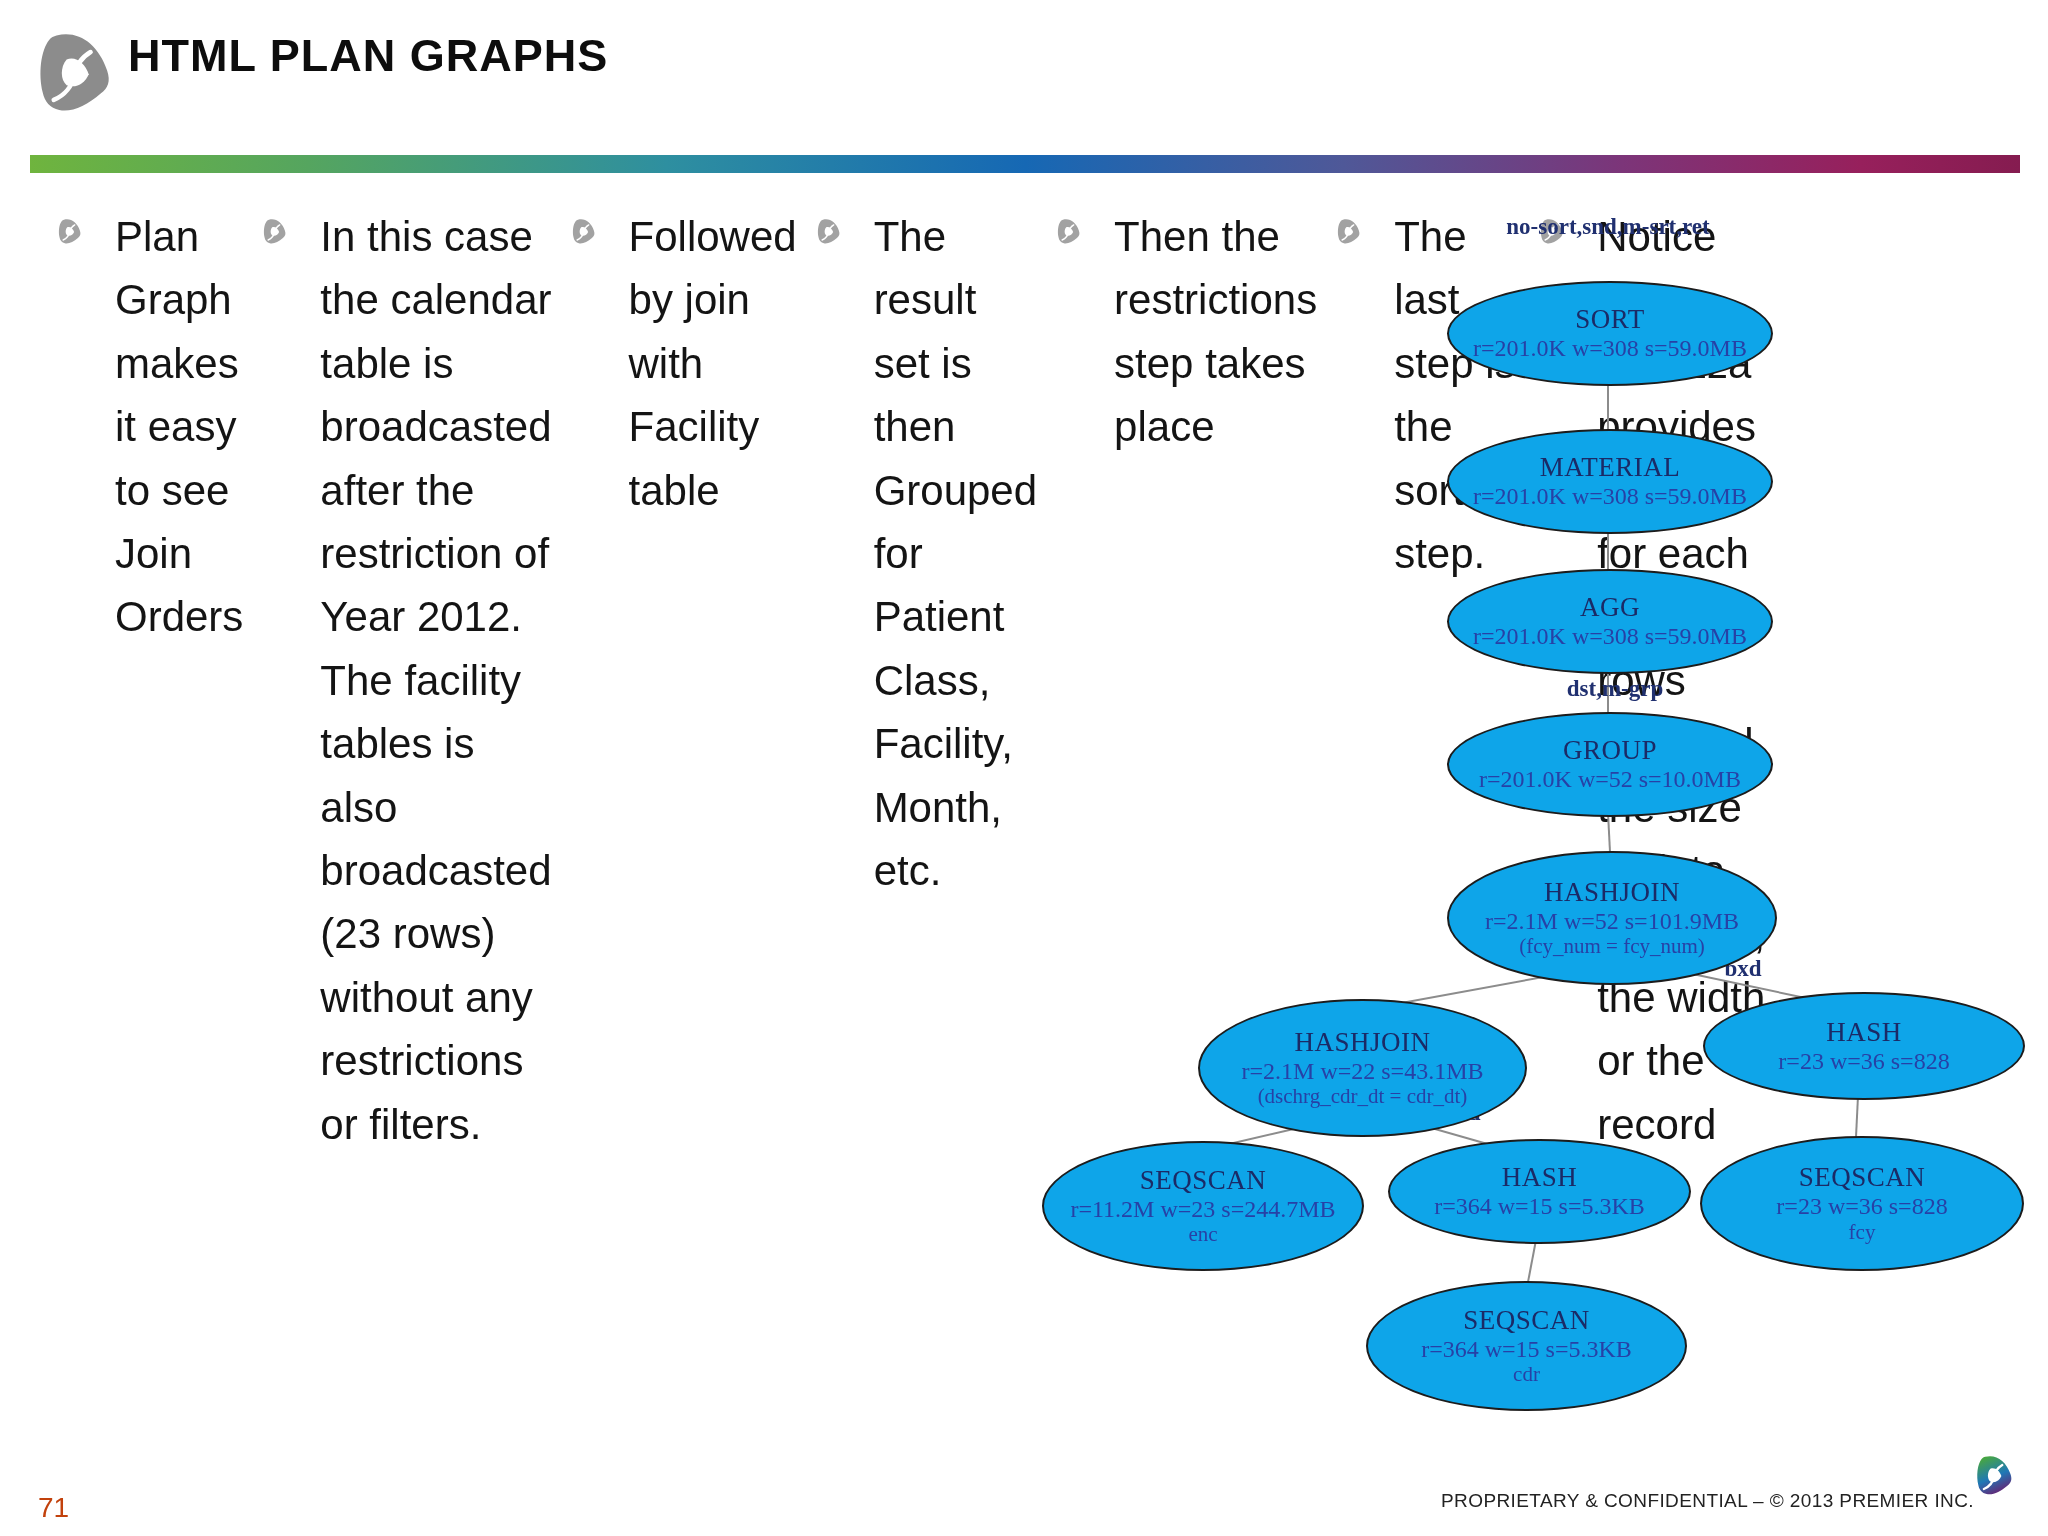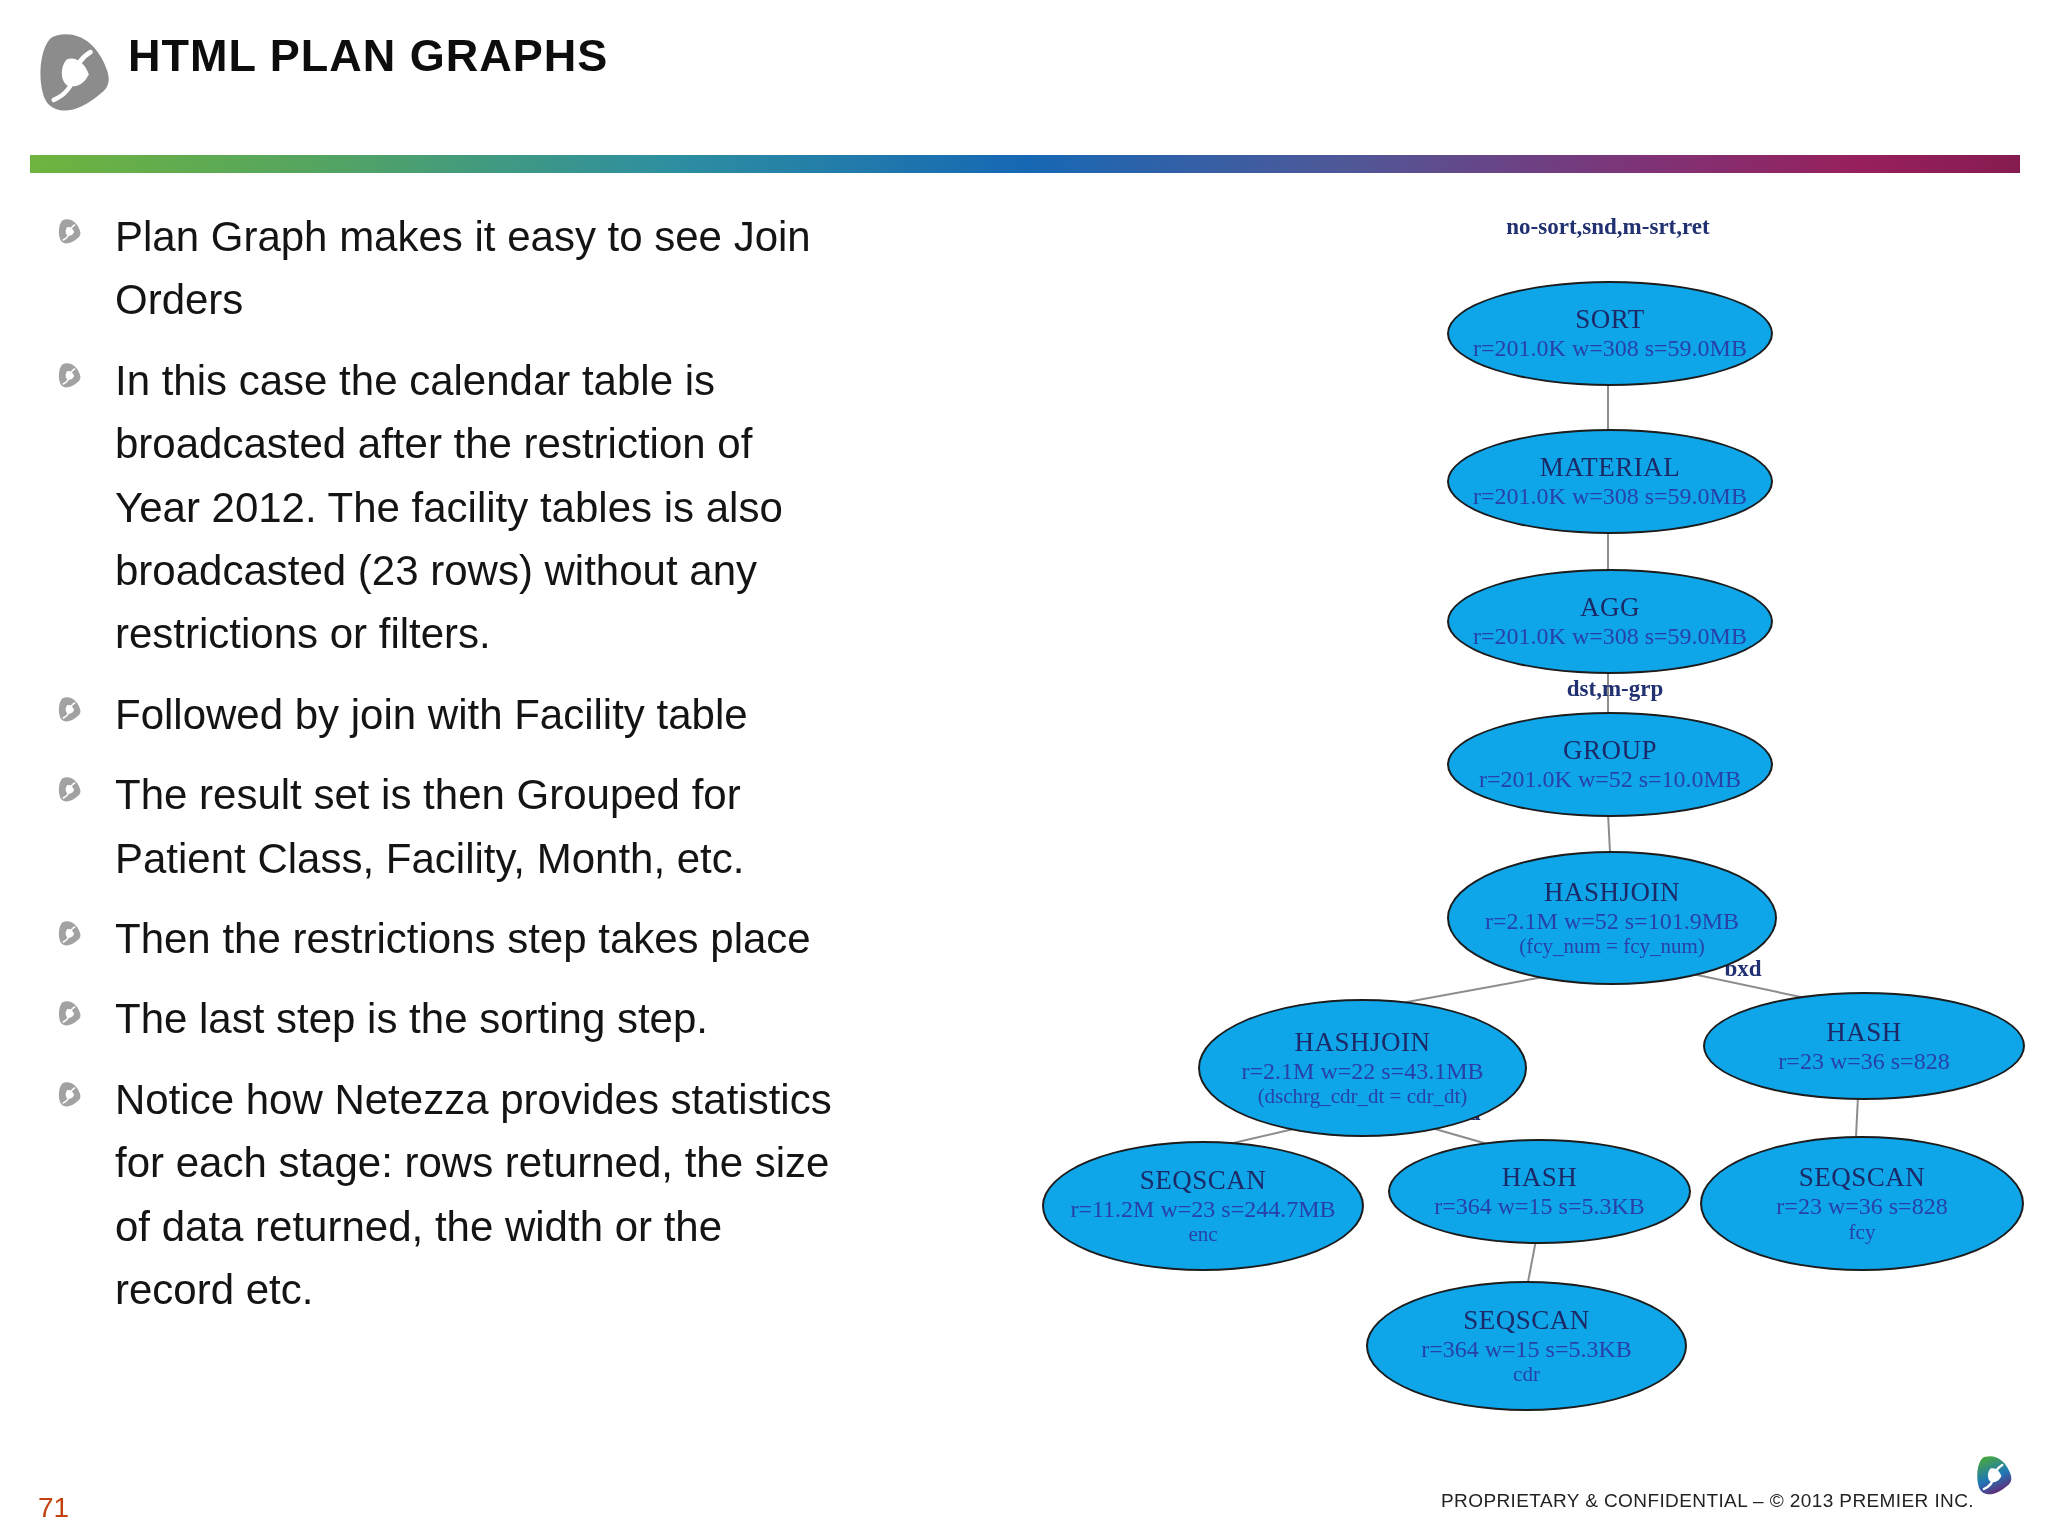--- a/index.html
+++ b/index.html
@@ -13,21 +13,21 @@
     position:absolute;left:128px;top:30px;font-size:45px;font-weight:bold;
     letter-spacing:1px;color:#0d0d0d;white-space:nowrap;
   }
   .accent-bar{
     position:absolute;left:30px;top:155px;width:1990px;height:18px;
     background:linear-gradient(90deg,#6fb43e 0%,#55a55f 14%,#2e8fa0 32%,#1668b4 50%,#4f5898 66%,#7c3579 80%,#97205c 92%,#851c50 100%);
   }
   
   .bullets{
     position:absolute;left:55px;top:205px;width:960px;
-    display:flex;flex-direction:column;gap:17px;
+    display:flex;flex-direction:row;gap:17px;
   }
   .bullet{display:flex;align-items:flex-start;}
   .blt{width:29px;height:29px;flex:0 0 29px;margin-top:13px;margin-right:31px;fill:#a2a2a2;}
   .btext{
     font-size:42px;line-height:1.51;color:#141414;white-space:pre-line;
   }
   
   .edges{position:absolute;left:0;top:0;width:2048px;height:1536px;pointer-events:none;}
   .node{
     position:absolute;border:2px solid #1c1c1c;border-radius:50%;background:#0ea5e9;

